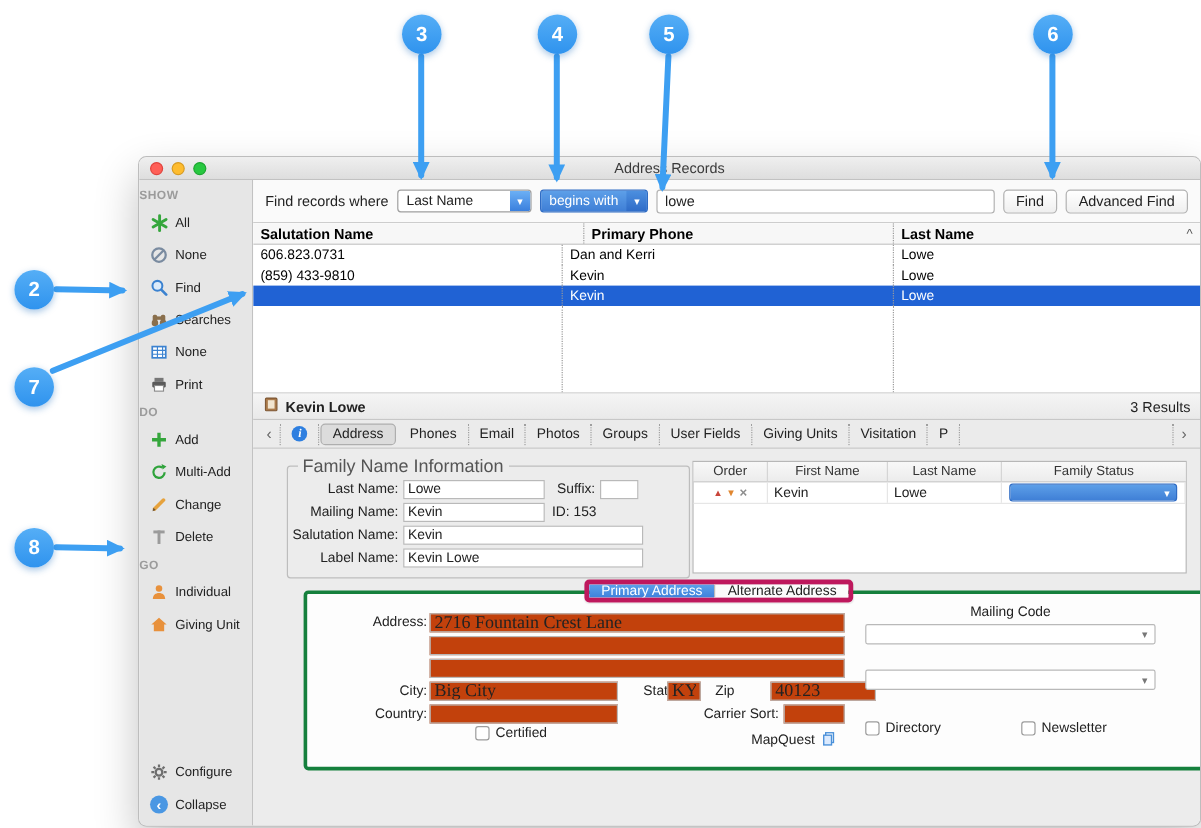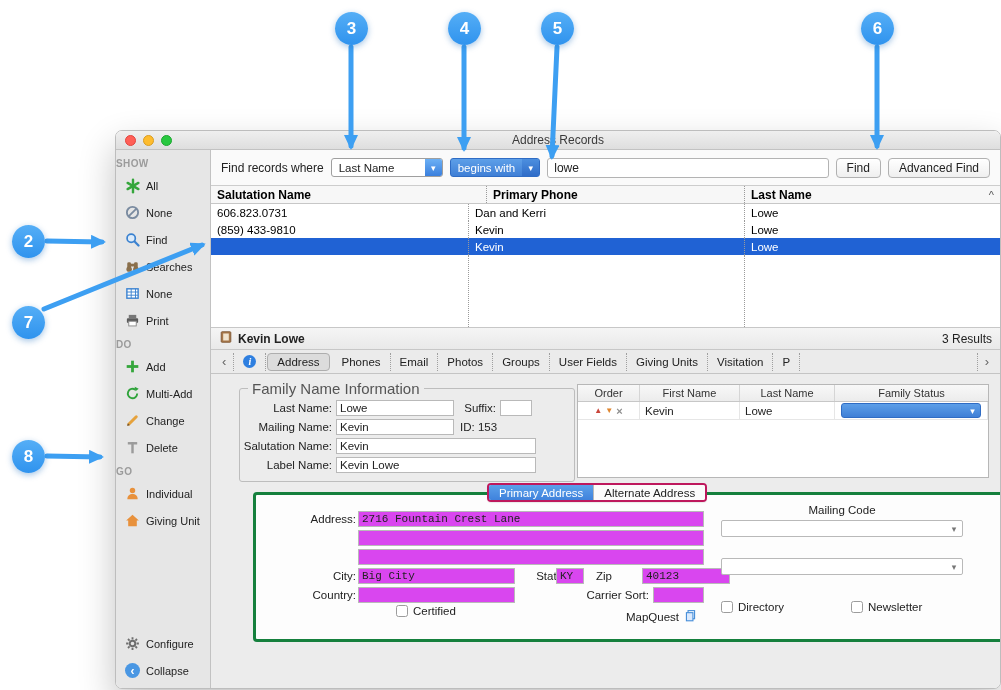--- a/index.html
+++ b/index.html
@@ -79,27 +79,27 @@
   .mhead{display:flex;flex:0 0 17px;background:linear-gradient(#f8f8f8,#ececec);border-bottom:1px solid #c7c7c7;color:#333}
   .mhc{display:flex;align-items:center;justify-content:center;border-right:1px solid #d5d5d5}
   .mc-order{flex:0 0 62px}.mc-first{flex:0 0 100px}.mc-last{flex:0 0 95px}.mc-status{flex:1;border-right:none}
   .mrow{display:flex;flex:0 0 18px;align-items:center;border-bottom:1px solid #e6e6e6;font-size:11.5px}
   .mrow .mc{display:flex;align-items:center;padding:0 5px;height:100%;border-right:1px solid #e6e6e6}
   .ordicons{gap:3px;justify-content:center}
   .upa{color:#c9453a;font-size:8px}.dna{color:#e0862f;font-size:8px}.rmx{color:#8d8d8d;font-weight:bold;font-size:11px}
   .status-dd{flex:1;height:15px;margin:0 1px;border-radius:3px;border:1px solid #2f6cc4;background:linear-gradient(#5d9fe8,#3f7fd6);display:flex;align-items:center;justify-content:flex-end;color:#fff}
   .status-dd .arr{width:15px;text-align:center;font-size:9px}
 
-  .seg{position:absolute;left:276px;top:109px;height:19px;display:flex;border:2px solid #be185d;border-radius:4px;overflow:hidden;font-size:11.5px;z-index:2;box-shadow:0 1px 1px rgba(0,0,0,.08)}
+  .seg{position:absolute;left:276px;top:109px;height:19px;display:flex;border:4px solid #be185d;border-radius:4px;overflow:hidden;font-size:11.5px;z-index:2;box-shadow:0 1px 1px rgba(0,0,0,.08)}
   .seg .sp{padding:0 10px;display:flex;align-items:center;background:linear-gradient(#5ba0ea,#3f82dc);color:#fff}
   .seg .sa{padding:0 10px;display:flex;align-items:center;background:#fbfbfb;color:#222;border-left:1px solid #b9b9b9}
 
   .apanel{position:absolute;left:42px;top:118px;width:874px;height:150px;background:#fdfdfd;border:3px solid #15803d;border-radius:4px;z-index:1}
   .plabel{position:absolute;text-align:right;white-space:nowrap}
-  .pinput{position:absolute;border:1px solid #b9b9b9;background:#d946ef;height:16px;font-size:11px;padding:0 3px;font-family:Liberation Mono, monospace;color:#222}
+  .pinput{position:absolute;border:1px solid #b9b9b9;background:#c2410c;height:16px;font-size:15px;padding:0 3px;font-family:Liberation Serif, serif;color:#222}
   .chk{display:inline-flex;width:12px;height:12px;border:1px solid #9c9c9c;border-radius:2.5px;background:#fff;vertical-align:middle}
   .chkrow{position:absolute;display:flex;align-items:center;gap:5px}
   .ddl{position:absolute;height:17px;border:1px solid #b9b9b9;background:#fff;border-radius:2px;display:flex;align-items:center;justify-content:flex-end;color:#777}
   .ddl .arr{width:16px;text-align:center;font-size:9px}
   .ctr-label{position:absolute;text-align:center;color:#222}
   .mapq{position:absolute;display:flex;align-items:center;gap:5px;color:#222}
 
   
   .arrows{position:absolute;left:0;top:0;width:1001px;height:690px;pointer-events:none;z-index:10}
   .callout{position:absolute;width:33px;height:33px;border-radius:50%;background:linear-gradient(#55aef6,#2f93ee);

